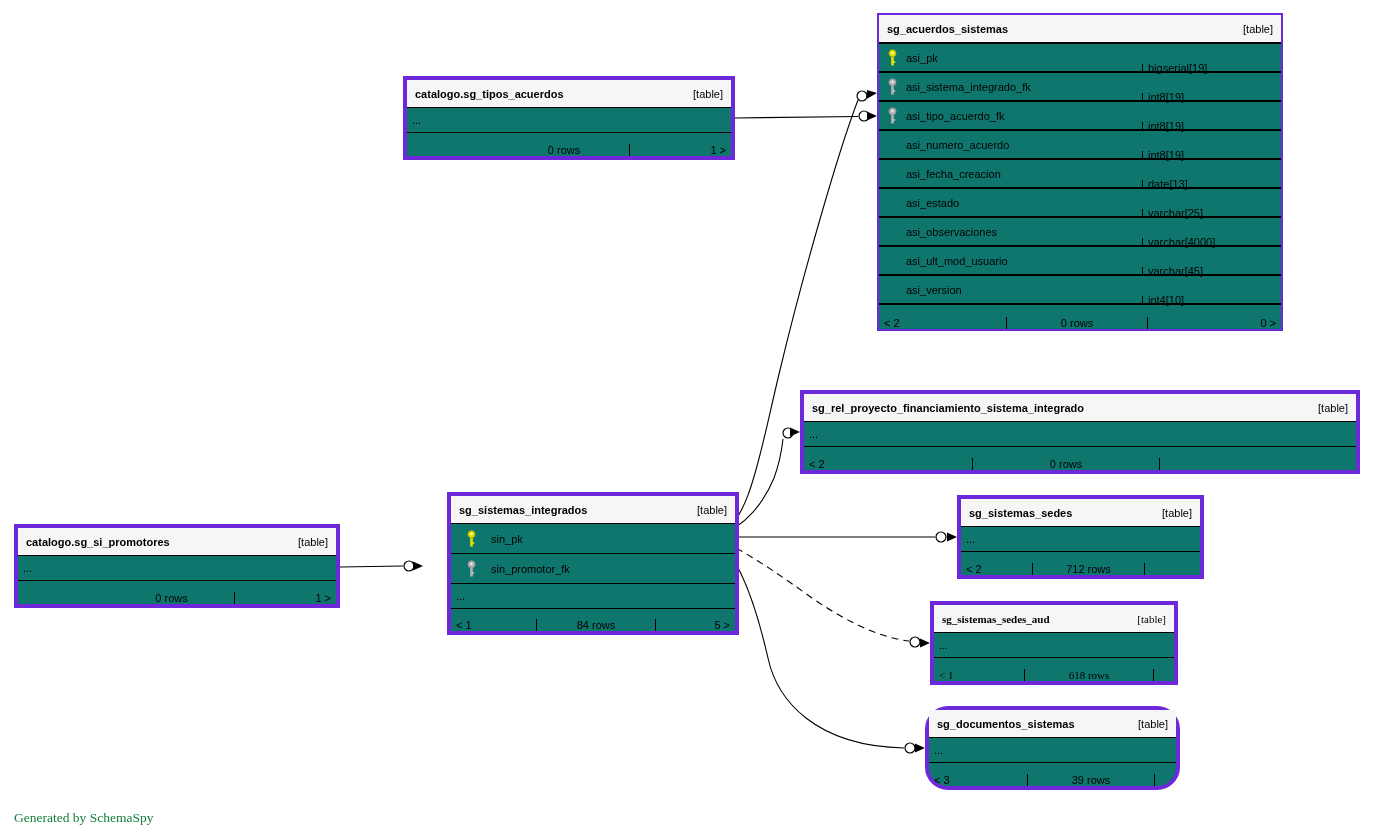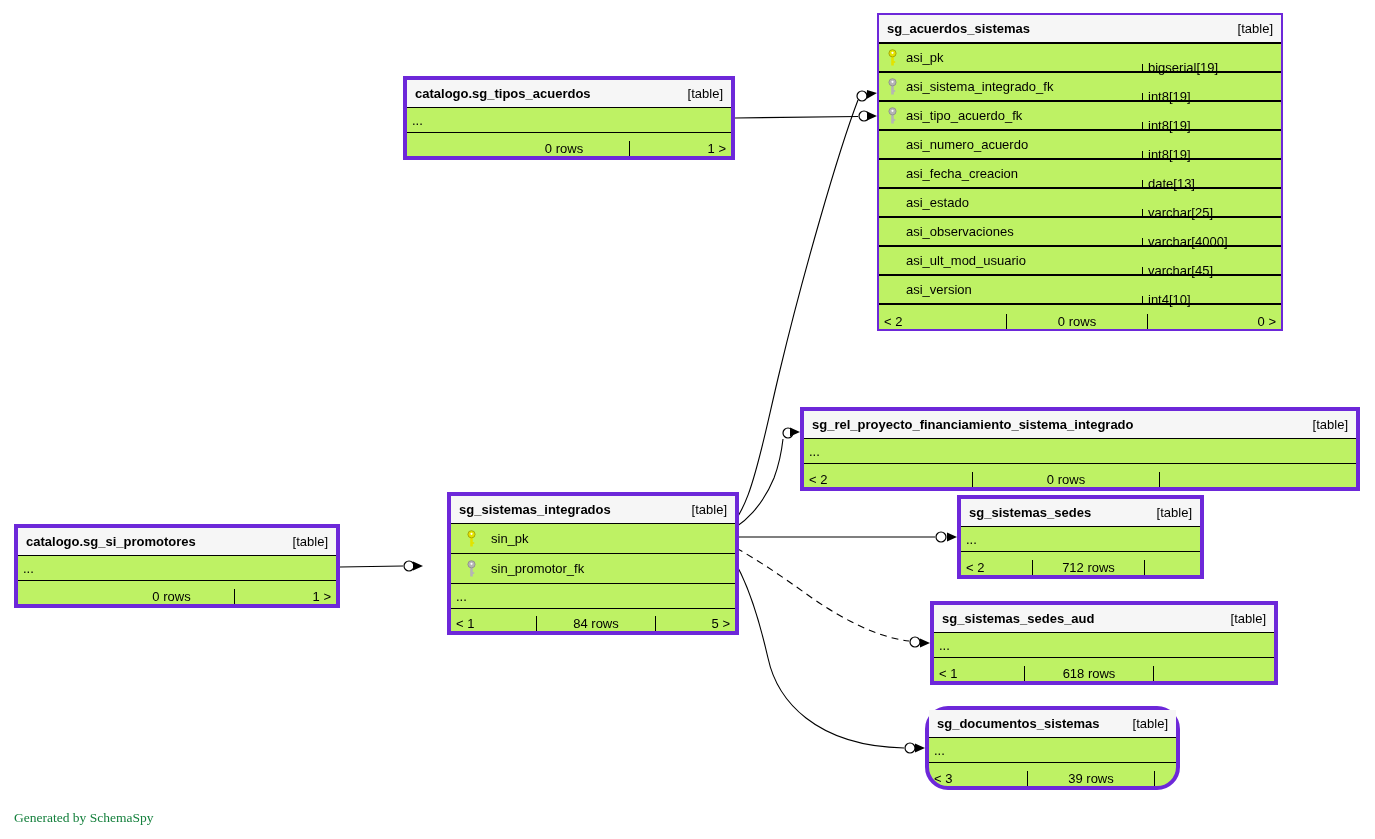--- a/index.html
+++ b/index.html
@@ -2,22 +2,22 @@
 <html><head>
 <meta charset="utf-8">
 <style>
   html,body{margin:0;padding:0;}
   body{
     width:1375px;height:839px;position:relative;background:#ffffff;
     font-family:"Liberation Sans",sans-serif;color:#000;overflow:hidden;
   }
   #wires{position:absolute;left:0;top:0;width:1375px;height:839px;z-index:0;}
   .tbl{
-    position:absolute;background:#bef264;border:4px solid #6d28d9;
-    box-sizing:border-box;font-size:13px;z-index:1;
+    position:absolute;background:#0f766e;border:4px solid #6d28d9;
+    box-sizing:border-box;font-size:11px;z-index:1;
   }
   .tbl.focus{border-width:2px;}
   .hdr{
     display:flex;justify-content:space-between;align-items:center;
     background:#f6f6f6;border-bottom:1px solid #000;padding:0 8px;height:27px;
   }
   .focus .hdr{border-bottom-width:2px;}
   .ttl{font-weight:bold;white-space:nowrap;}
   .tag{margin-left:14px;white-space:nowrap;}
   .row{display:flex;align-items:center;border-bottom:1px solid #000;height:27px;}
@@ -173,21 +173,21 @@
     <span class="tag">[table]</span>
   </div>
   <div class="erow">...</div>
   <div class="ftr">
     <div class="fl" style="width:92px;"></div>
     <div class="fc" style="width:131px;">0 rows</div>
     <div class="fr">1 &gt;</div>
   </div>
 </div>
 
-<div class="tbl" style="left:800px;top:390px;width:560px;margin-top:17px;">
+<div class="tbl" style="left:800px;top:390px;width:560px;">
   <div class="hdr">
     <span class="ttl">sg_rel_proyecto_financiamiento_sistema_integrado</span>
     <span class="tag">[table]</span>
   </div>
   <div class="erow">...</div>
   <div class="ftr">
     <div class="fl" style="width:169px;">&lt; 2</div>
     <div class="fc" style="width:187px;">0 rows</div>
     <div class="fr"></div>
   </div>
@@ -247,21 +247,21 @@
     <span class="tag">[table]</span>
   </div>
   <div class="erow">...</div>
   <div class="ftr">
     <div class="fl" style="width:72px;">&lt; 2</div>
     <div class="fc" style="width:112px;">712 rows</div>
     <div class="fr"></div>
   </div>
 </div>
 
-<div class="tbl" style="left:930px;top:601px;width:348px;">
+<div class="tbl" style="left:930px;top:601px;width:248px;font-family:Liberation Serif, serif;">
   <div class="hdr">
     <span class="ttl">sg_sistemas_sedes_aud</span>
     <span class="tag">[table]</span>
   </div>
   <div class="erow">...</div>
   <div class="ftr">
     <div class="fl" style="width:91px;">&lt; 1</div>
     <div class="fc" style="width:129px;">618 rows</div>
     <div class="fr"></div>
   </div>

